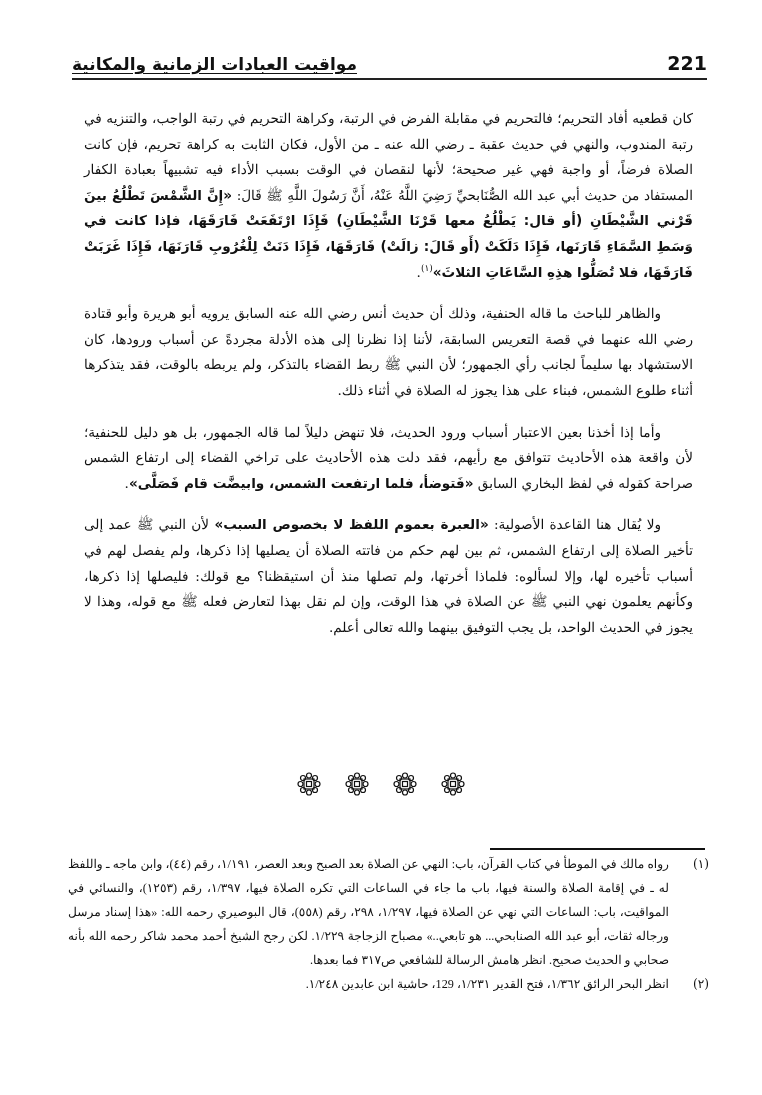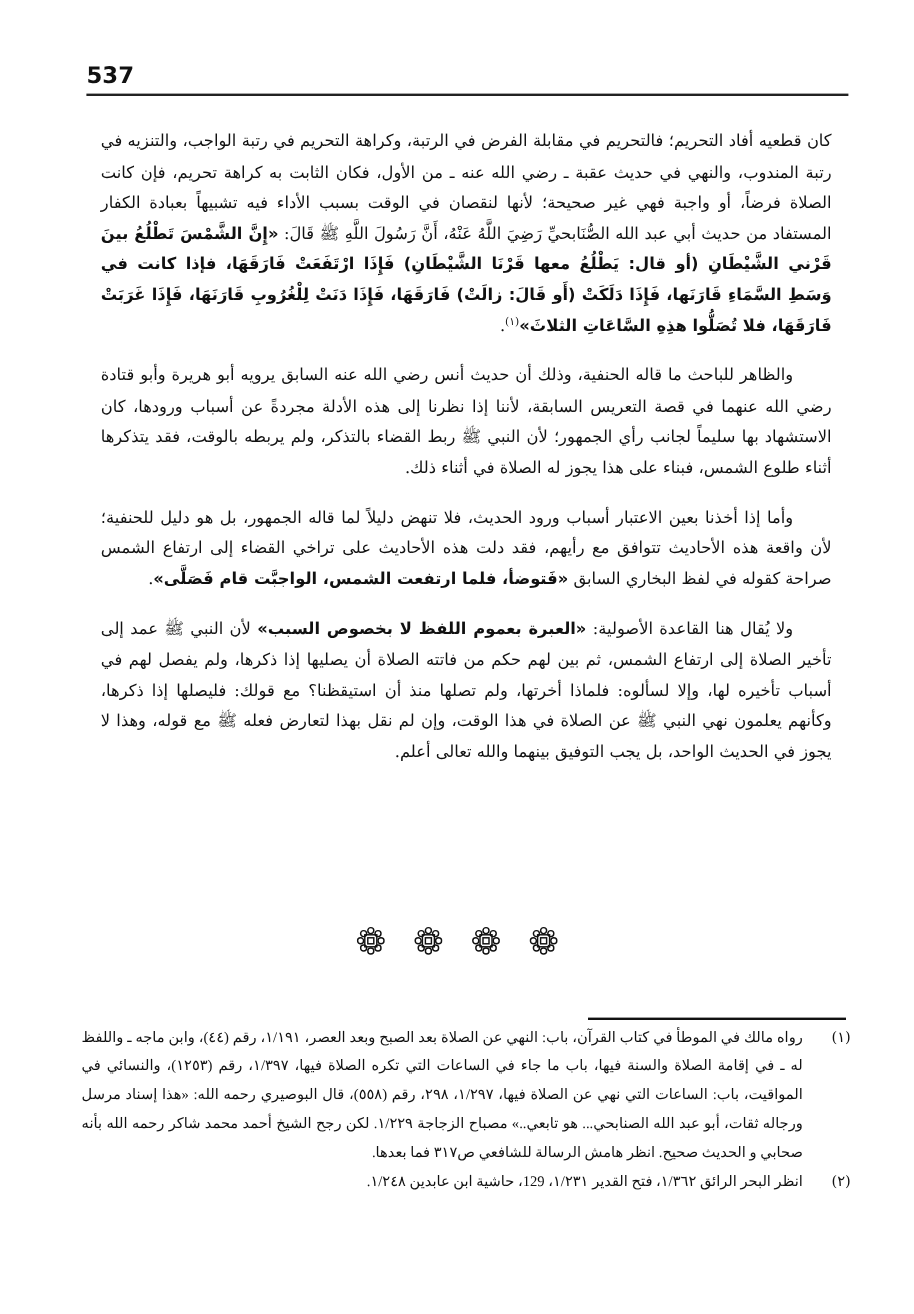--- a/index.html
+++ b/index.html
@@ -44,33 +44,34 @@
   .fn { display: flex; direction: rtl; }
   .fn-num { width: 40px; flex: 0 0 40px; text-align: right; }
   .fn-text { flex: 1; text-align: justify; text-align-last: right; font-family: Liberation Serif, serif; }
 </style>
 </head>
 <body>
 
 <div class="page">
 
   <div class="header">
-    <span class="page-number">537</span>
+    <span class="header-title">مواقيت العبادات الزمانية والمكانية</span>
+    <span class="page-number">221</span>
   </div>
   <div class="header-rule"></div>
 
   <div class="body-text">
     <p>
       <span>كان قطعيه أفاد التحريم؛ فالتحريم في مقابلة الفرض في الرتبة، وكراهة التحريم في رتبة الواجب، والتنزيه في رتبة المندوب، والنهي في حديث عقبة ـ رضي الله عنه ـ من الأول، فكان الثابت به كراهة تحريم، فإن كانت الصلاة فرضاً، أو واجبة فهي غير صحيحة؛ لأنها لنقصان في الوقت بسبب الأداء فيه تشبيهاً بعبادة الكفار المستفاد من حديث أبي عبد الله الصُّنَابحيِّ رَضِيَ اللَّهُ عَنْهُ، أَنَّ رَسُولَ اللَّهِ ﷺ قَالَ: </span><span class="b">«إِنَّ الشَّمْسَ تَطْلُعُ بينَ قَرْني الشَّيْطَانِ (أو قال: يَطْلُعُ معها قَرْنَا الشَّيْطَانِ) فَإِذَا ارْتَفَعَتْ فَارَقَهَا، فإذا كانت في وَسَطِ السَّمَاءِ قَارَنَها، فَإِذَا دَلَكَتْ (أَو قَالَ: زالَتْ) فَارَقَهَا، فَإِذَا دَنَتْ لِلْغُرُوبِ قَارَنَهَا، فَإِذَا غَرَبَتْ فَارَقَهَا، فلا تُصَلُّوا هذِهِ السَّاعَاتِ الثلاثَ»</span><sup>(١)</sup><span>.</span>
     </p>
     <p class="indent">
       <span>والظاهر للباحث ما قاله الحنفية، وذلك أن حديث أنس رضي الله عنه السابق يرويه أبو هريرة وأبو قتادة رضي الله عنهما في قصة التعريس السابقة، لأننا إذا نظرنا إلى هذه الأدلة مجردةً عن أسباب ورودها، كان الاستشهاد بها سليماً لجانب رأي الجمهور؛ لأن النبي ﷺ ربط القضاء بالتذكر، ولم يربطه بالوقت، فقد يتذكرها أثناء طلوع الشمس، فبناء على هذا يجوز له الصلاة في أثناء ذلك.</span>
     </p>
     <p class="indent">
-      <span>وأما إذا أخذنا بعين الاعتبار أسباب ورود الحديث، فلا تنهض دليلاً لما قاله الجمهور، بل هو دليل للحنفية؛ لأن واقعة هذه الأحاديث تتوافق مع رأيهم، فقد دلت هذه الأحاديث على تراخي القضاء إلى ارتفاع الشمس صراحة كقوله في لفظ البخاري السابق </span><span class="b">«فَتوضأ، فلما ارتفعت الشمس، الواجبَّت قام فَصَلَّى»</span><span>.</span>
+      <span>وأما إذا أخذنا بعين الاعتبار أسباب ورود الحديث، فلا تنهض دليلاً لما قاله الجمهور، بل هو دليل للحنفية؛ لأن واقعة هذه الأحاديث تتوافق مع رأيهم، فقد دلت هذه الأحاديث على تراخي القضاء إلى ارتفاع الشمس صراحة كقوله في لفظ البخاري السابق </span><span class="b">«فَتوضأ، فلما ارتفعت الشمس، وابيضَّت قام فَصَلَّى»</span><span>.</span>
     </p>
     <p class="indent">
       <span>ولا يُقال هنا القاعدة الأصولية: </span><span class="b">«العبرة بعموم اللفظ لا بخصوص السبب»</span><span> لأن النبي ﷺ عمد إلى تأخير الصلاة إلى ارتفاع الشمس، ثم بين لهم حكم من فاتته الصلاة أن يصليها إذا ذكرها، ولم يفصل لهم في أسباب تأخيره لها، وإلا لسألوه: فلماذا أخرتها، ولم تصلها منذ أن استيقظنا؟ مع قولك: فليصلها إذا ذكرها، وكأنهم يعلمون نهي النبي ﷺ عن الصلاة في هذا الوقت، وإن لم نقل بهذا لتعارض فعله ﷺ مع قوله، وهذا لا يجوز في الحديث الواحد، بل يجب التوفيق بينهما والله تعالى أعلم.</span>
     </p>
   </div>
 
   <div class="ornaments">
     <svg class="ornament" viewBox="0 0 24 24">
       <g fill="none" stroke="#111" stroke-width="1.2">
         <circle cx="12" cy="3.5" r="2.5"></circle>

